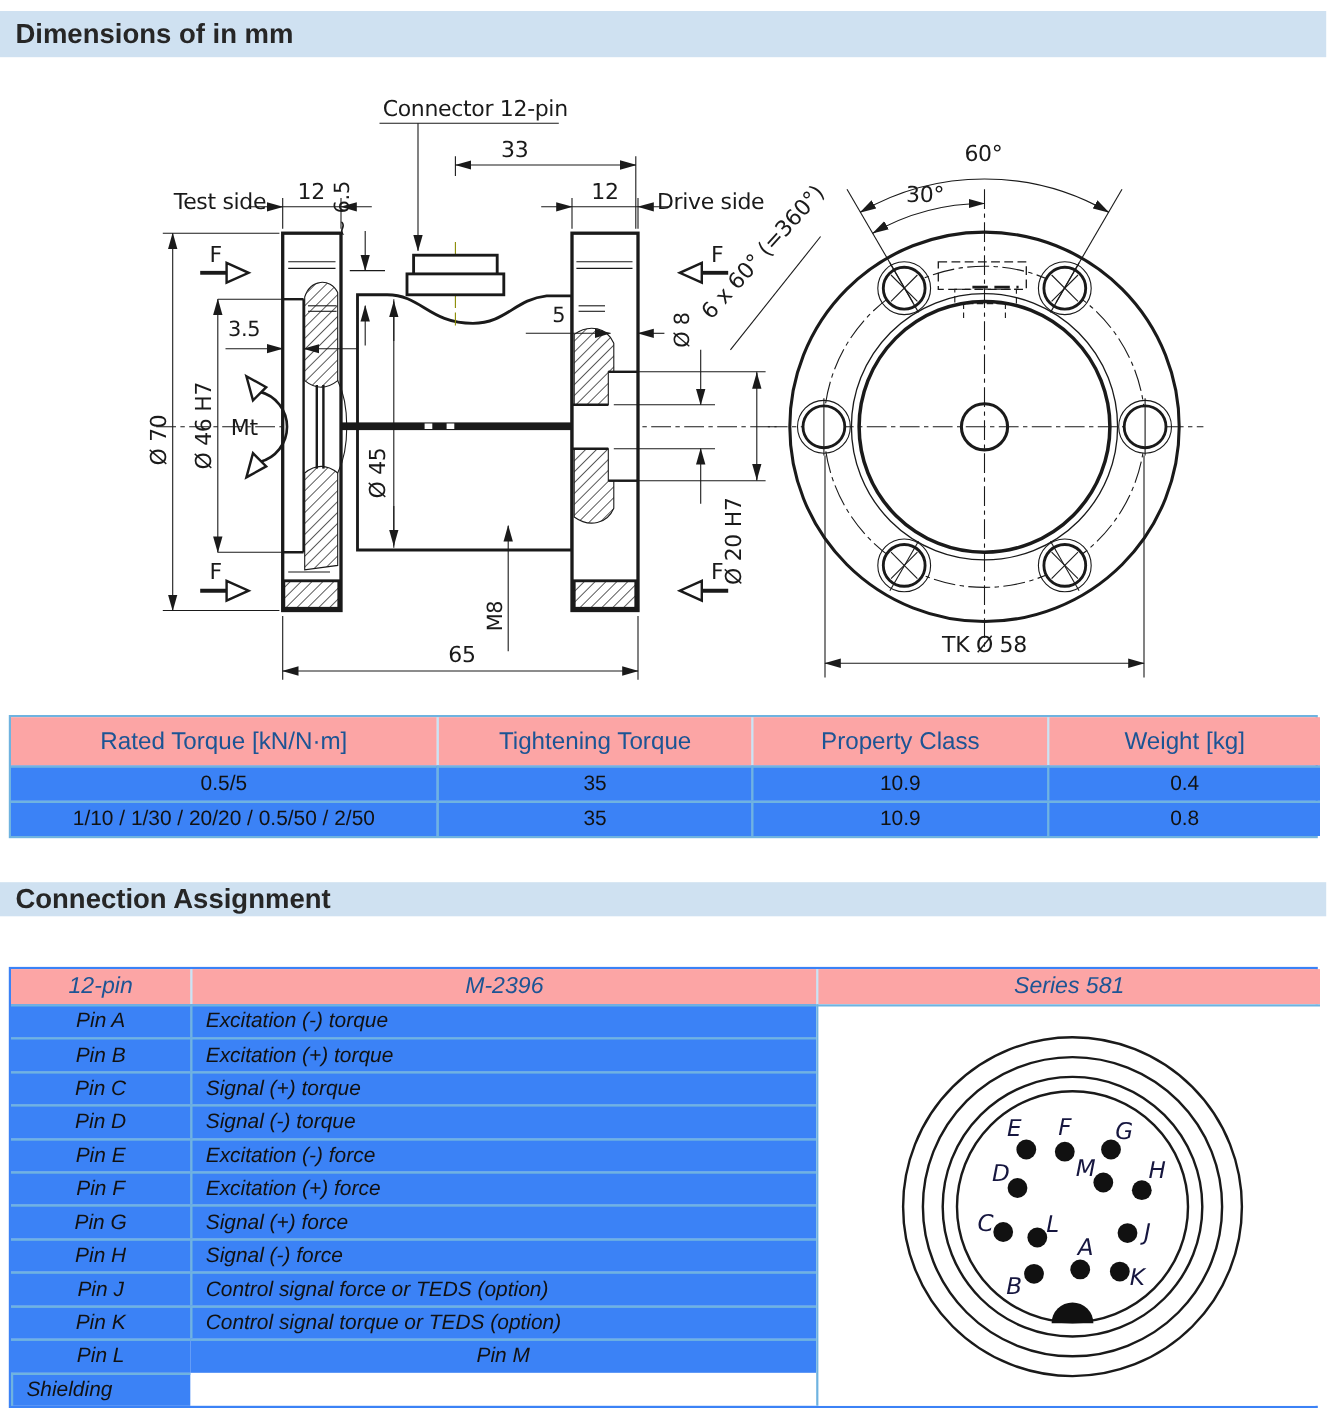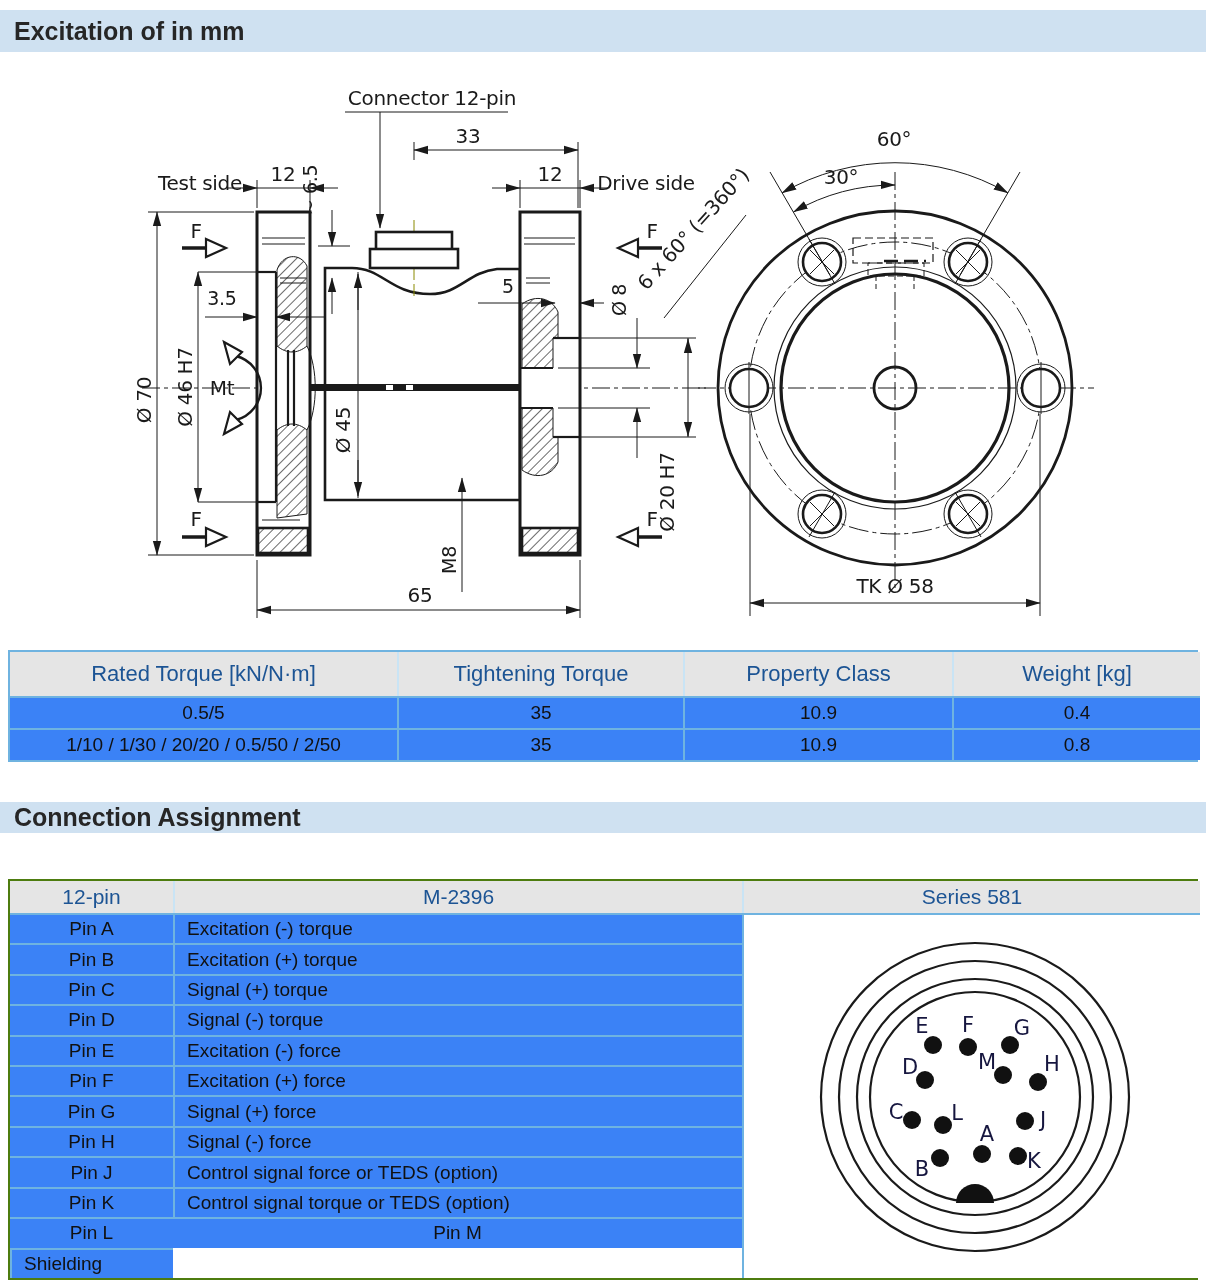--- a/index.html
+++ b/index.html
@@ -9,22 +9,22 @@
         box-sizing:border-box;padding-left:14px;}
   #band-dim{top:10px;height:42px;}
   #band-conn{top:802px;height:31px;}
   .band .title{font-size:25px;font-weight:bold;color:#262626;}
 
   
   .t1{position:absolute;left:8px;top:650px;width:1190px;display:grid;
       grid-template-columns:387px 286px 269px 248px;border:2px solid #6fb3e0;box-sizing:border-box;}
   .t2{position:absolute;left:8px;top:879px;width:1190px;height:401px;display:grid;
       grid-template-columns:163px 569px 458px;grid-template-rows:32px repeat(12,1fr);
-      border:2px solid #4d7c0f;box-sizing:border-box;}
-  .h{background:#e5e5e5;color:#1c5494;font-size:22px;display:flex;align-items:center;
+      border:2px solid #3b82f6;box-sizing:border-box;font-style:italic;}
+  .h{background:#fca5a5;color:#1c5494;font-size:22px;display:flex;align-items:center;
      justify-content:center;height:44px;}
   .t2 .h{height:auto;font-size:21px;}
   .h.bl{border-left:2px solid #c9e4f5;}
   .c{background:#3b82f6;color:#111;font-size:19px;display:flex;align-items:center;justify-content:center;
      height:30px;border-top:2px solid #6fb3e0;}
   .c.bl{border-left:2px solid #6fb3e0;}
   .t2 .c{height:auto;}
   .t2 .dc{justify-content:flex-start;padding-left:12px;}
   .series-cell{grid-column:3;grid-row:2 / span 12;background:#fff;border-top:2px solid #6fb3e0;
      border-left:2px solid #6fb3e0;position:relative;}
@@ -41,21 +41,21 @@
   .pinlbl{font-family:"DejaVu Sans",sans-serif;font-size:21px;fill:#16163f;}
   .hatchfill{fill:url(#hat);stroke:#1a1a1a;}
   .white{fill:#fff;}
 </style>
 </head>
 <body>
 
 <div class="page">
 
   <div class="band" id="band-dim">
-    <span class="title">Excitation of in mm</span>
+    <span class="title">Dimensions of in mm</span>
   </div>
 
   <svg style="position:absolute;left:0;top:60px;" width="1206" height="585" viewBox="0 60 1206 585">
     <defs>
       <marker id="arrow" viewBox="0 0 12 8" refX="11.5" refY="4" markerWidth="15" markerHeight="10" orient="auto-start-reverse">
           <path d="M0,0.6 L12,4 L0,7.4 Z" fill="#1a1a1a"></path>
         </marker>
       <pattern id="hat" width="7" height="7" patternUnits="userSpaceOnUse" patternTransform="rotate(45)">
         <line x1="0" y1="0" x2="0" y2="7" stroke="#1a1a1a" stroke-width="1.3"></line>
       </pattern>

